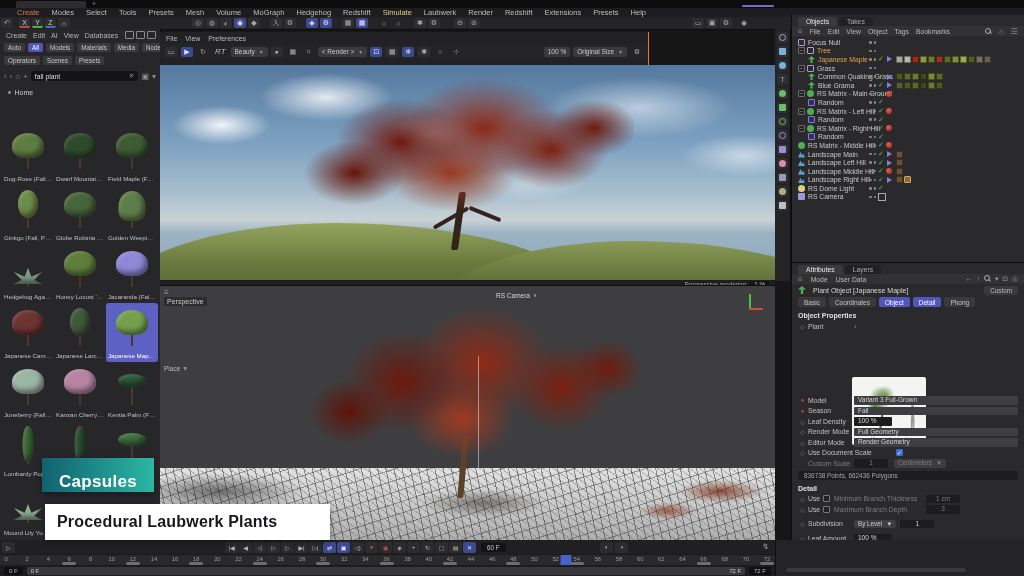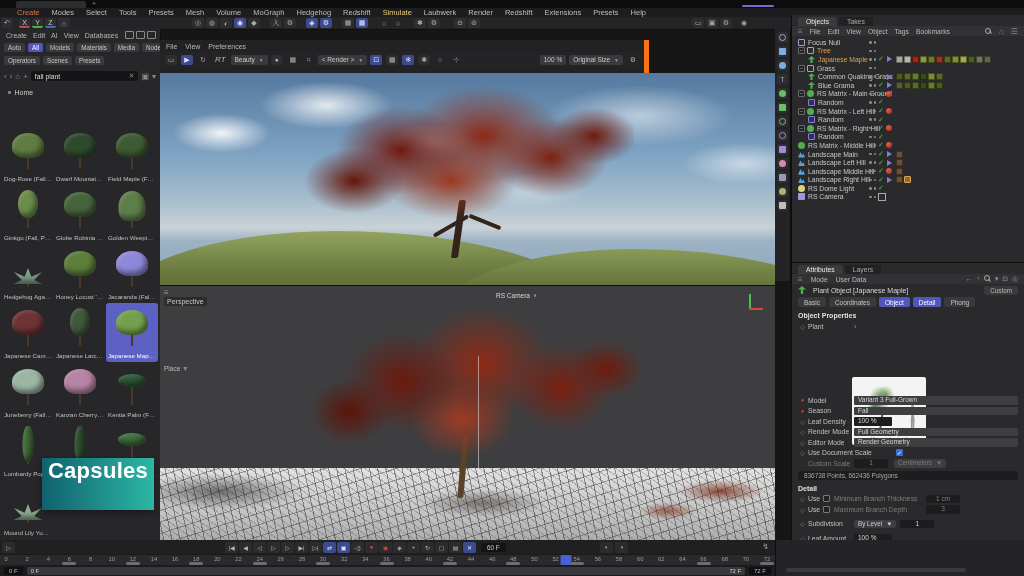--- a/index.html
+++ b/index.html
@@ -47,21 +47,21 @@
   .t-column .foliage{width:11px;height:36px;border-radius:45%;top:3px;}
   .t-column .trunk{height:6px;}
   .t-weeping .foliage{width:27px;height:30px;border-radius:50% 50% 35% 35%;top:4px;}
   .t-palm .foliage{width:28px;height:13px;border-radius:50%;top:10px;}
   .t-palm .trunk{height:22px;}
   .t-spiky .foliage{width:28px;height:16px;top:22px;clip-path:polygon(50% 0,62% 55%,100% 25%,72% 75%,100% 100%,0 100%,28% 75%,0 25%,38% 55%);}
   .t-spiky .trunk{height:6px;}
   .plantlabel{height:9px;line-height:9px;font-size:6.2px;color:#c0c0c0;text-align:center;white-space:nowrap;overflow:hidden;text-overflow:ellipsis;padding:0 2px;}
   .plant.selected .plantlabel{color:#fff;}
   
-  #renderview{left:160px;top:40px;width:489px;height:256px;background:#222224;border-right:5px solid #f97316;box-sizing:border-box;}
+  #renderview{left:160px;top:32px;width:489px;height:256px;background:#222224;border-right:1px solid #f97316;box-sizing:border-box;}
   #rv-menus{display:flex;gap:8px;padding:2px 0 1px 6px;font-size:7px;color:#bbb;height:9px;align-items:center;}
   #rv-toolbar{display:flex;align-items:center;height:15px;padding:0 4px;gap:2px;background:#242426;}
   .dd{background:#3a3a3d;border-radius:2px;height:10px;display:inline-flex;align-items:center;padding:0 4px;gap:4px;font-size:6.5px;color:#ccc;white-space:nowrap;}
   .dd .car{font-size:5px;color:#999;}
   #rt-label{font-style:italic;color:#b8b8b8;font-size:8px;margin:0 3px;}
   #rv-right{margin-left:auto;display:flex;align-items:center;gap:3px;}
   #rv-img{position:absolute;left:0;top:33px;width:615px;height:215px;overflow:hidden;background:#7fa3c2;}
   .rv-sky{position:absolute;inset:0;background:
     radial-gradient(70px 28px at 10% 28%, rgba(255,255,255,.9), rgba(255,255,255,0) 70%),
     radial-gradient(95px 34px at 27% 15%, rgba(250,250,252,.85), rgba(255,255,255,0) 70%),
@@ -192,22 +192,22 @@
   #ruler{position:absolute;left:0;top:14px;width:775px;height:11px;background:#2a2a2c;border-top:1px solid #1a1a1a;}
   .tick{position:absolute;top:1px;font-size:5.8px;color:#9a9a9a;transform:translateX(-50%);}
   .tickpill{position:absolute;top:7px;width:14px;height:3px;background:#6e6e70;border-radius:2px;transform:translateX(-50%);}
   #playhead{position:absolute;top:0;width:11px;height:11px;background:#4a5fd0;border-radius:1px;transform:translateX(-50%);}
   #rangebar{position:absolute;left:0;top:25px;width:775px;height:11px;background:#1c1c1e;display:flex;align-items:center;gap:4px;padding:0 4px;box-sizing:border-box;}
   .rfield{background:#101012;border-radius:1px;height:8px;line-height:8px;padding:0 5px;font-size:6px;color:#bbb;}
   #rangetrack{flex:1;height:8px;background:#39393c;border-radius:2px;display:flex;align-items:center;justify-content:space-between;padding:0 4px;font-size:5.8px;color:#cfcfcf;}
   #blcorner{left:775px;top:540px;width:249px;height:36px;background:#242426;border-left:1px solid #0e0e0e;box-sizing:border-box;}
   #blcorner .bar{position:absolute;left:10px;bottom:4px;width:180px;height:4px;background:#3a3a3d;border-radius:2px;}
   
-  #capsules{left:42px;top:458px;width:112px;height:52px;background:linear-gradient(90deg,#11616f,#2cb7a4);
-     display:flex;align-items:flex-start;justify-content:center;color:#fff;font-size:22px;font-weight:bold;letter-spacing:.3px;z-index:60;box-shadow:0 2px 6px rgba(0,0,0,.4);}
+  #capsules{left:42px;top:458px;width:112px;height:34px;background:linear-gradient(90deg,#11616f,#2cb7a4);
+     display:flex;align-items:flex-end;justify-content:center;color:#fff;font-size:17px;font-weight:bold;letter-spacing:.3px;z-index:60;box-shadow:0 2px 6px rgba(0,0,0,.4);}
   #banner{left:45px;top:504px;width:285px;height:36px;background:#fff;display:flex;align-items:center;padding-left:12px;box-sizing:border-box;
      color:#17171c;font-size:16px;font-weight:bold;letter-spacing:.2px;z-index:60;box-shadow:0 2px 6px rgba(0,0,0,.35);}
   
   .i-mag{width:7px;height:7px;position:relative;display:inline-block;}
   .i-mag::before{content:"";position:absolute;left:0;top:0;width:4px;height:4px;border:1px solid #aaa;border-radius:50%;}
   .i-mag::after{content:"";position:absolute;left:4.5px;top:4.5px;width:3px;height:1px;background:#aaa;transform:rotate(45deg);}
   .dotsep{width:2.5px;height:2.5px;border-radius:50%;background:#8a8a8a;display:inline-block;}
 </style>
 </head>
 <body>
@@ -1055,14 +1055,17 @@
       <span class="rfield">72 F</span>
     </div>
   </div>
   <div class="abs" id="blcorner">
     <span class="bar"></span>
   </div>
 
   <div class="abs" id="capsules">
     <span>Capsules</span>
   </div>
+  <div class="abs" id="banner">
+    <span>Procedural Laubwerk Plants</span>
+  </div>
 
 </div>
 
 </body></html>

